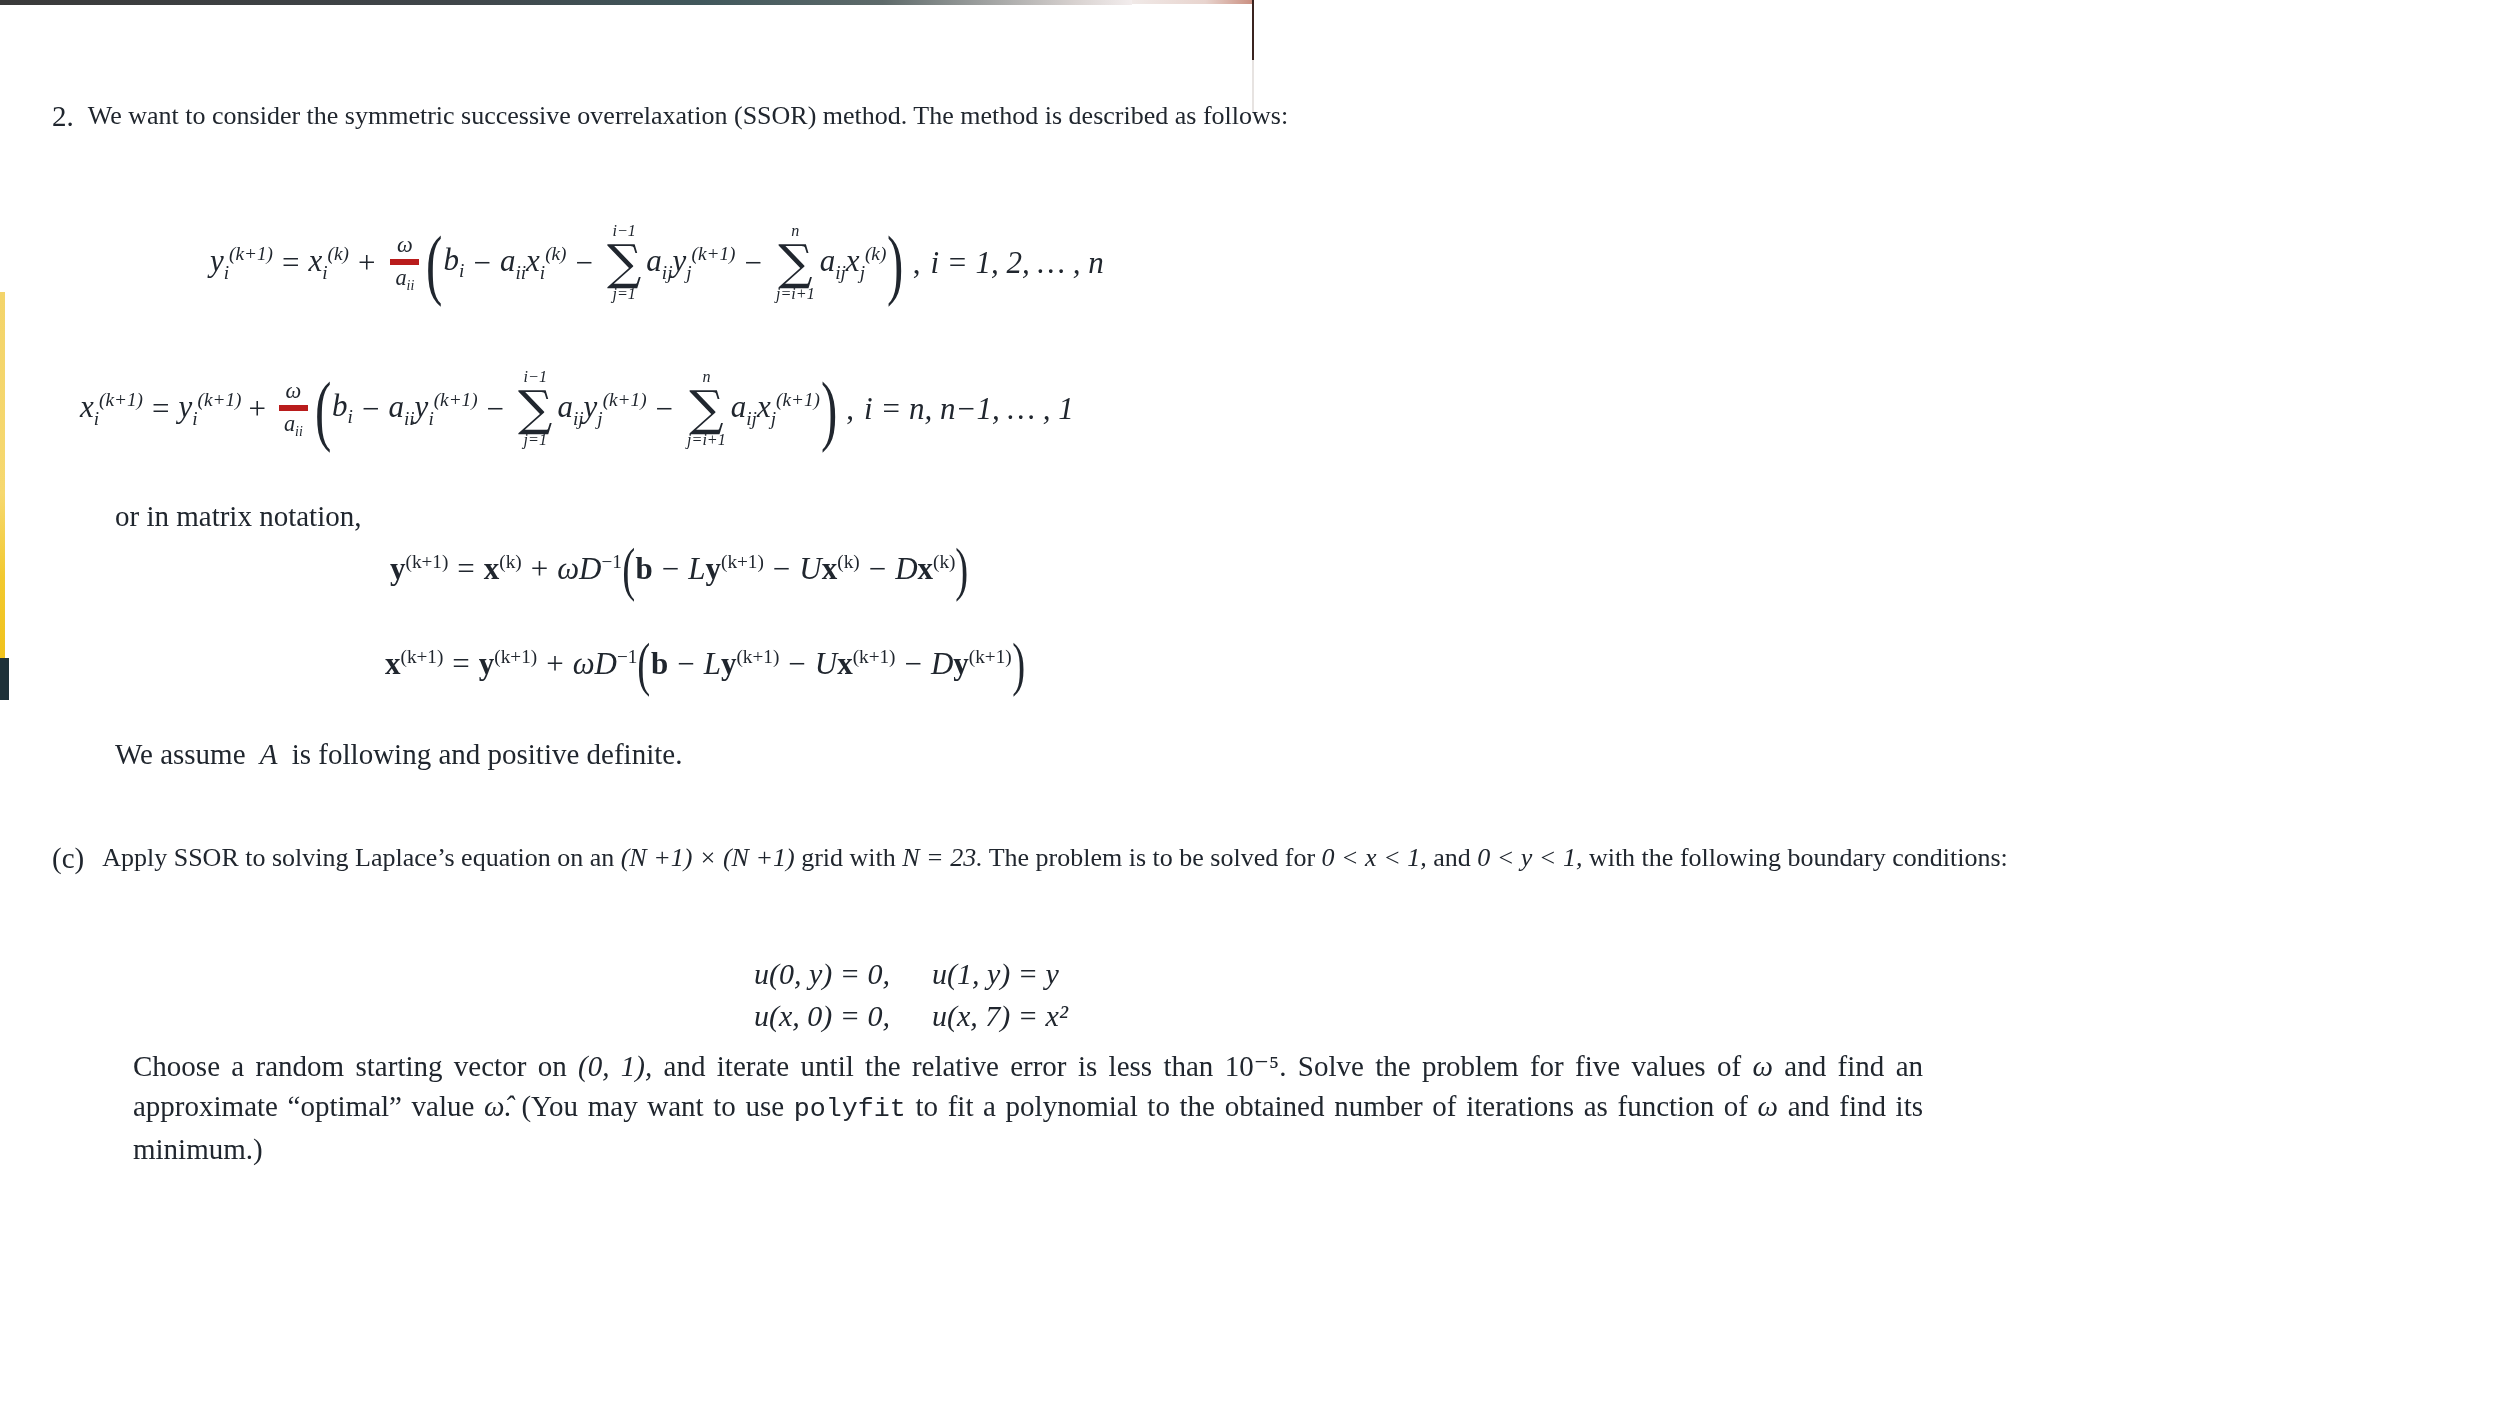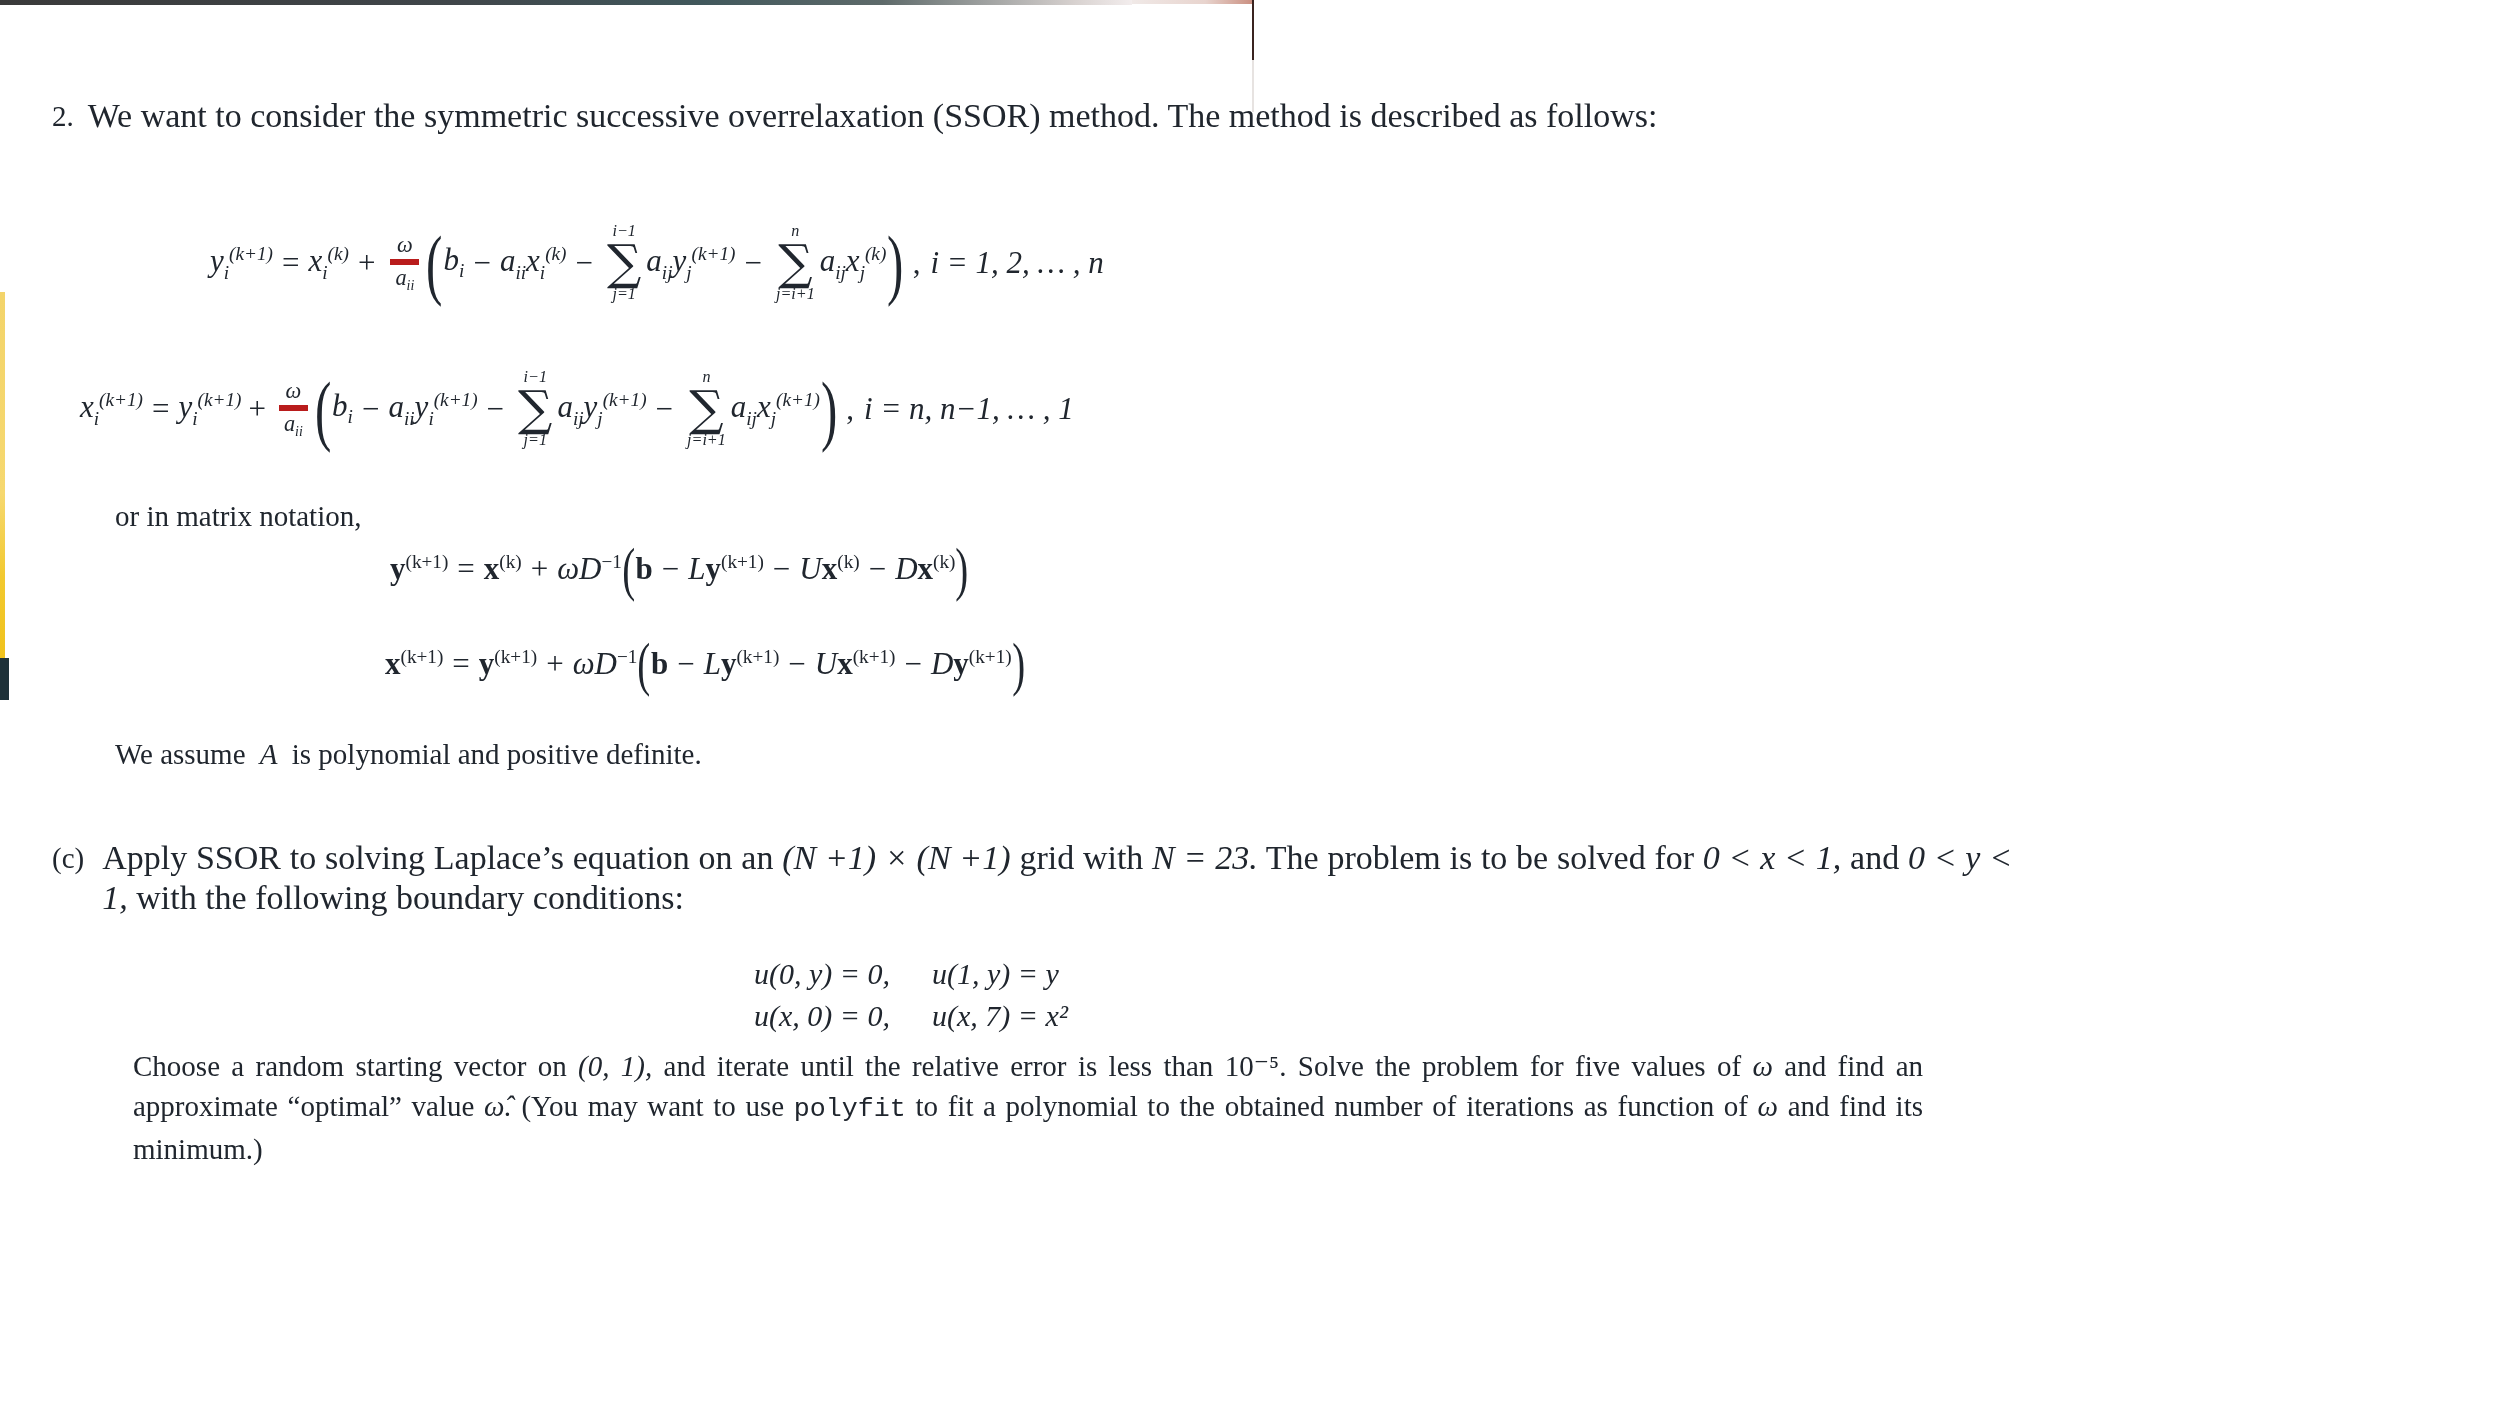--- a/index.html
+++ b/index.html
@@ -74,21 +74,21 @@
   }
   .item-marker {
     flex: 0 0 auto;
     font-size: 29px;
     line-height: 40px;
     padding-right: 14px;
     white-space: nowrap;
   }
   .item-body {
     flex: 1 1 auto;
-    font-size: 34px;
+    font-size: 26px;
     line-height: 40px;
   }
   .jfull { text-align: justify; }
 
   
   .mi { font-family: "Liberation Serif","DejaVu Serif",serif; font-style: italic; }
   .mb { font-weight: bold; }
   .mup { font-style: normal; }
   sup.sup, sub.sub {
     font-size: 0.62em;
@@ -300,21 +300,21 @@
       <span><span class="mi">U</span><span class="mb mup">x</span><sup class="sup" style="font-style:normal;">(k+1)</sup></span>
       <span class="op mup">−</span>
       <span><span class="mi">D</span><span class="mb mup">y</span><sup class="sup" style="font-style:normal;">(k+1)</sup></span>
       <span class="paren-md">)</span>
     </span>
   </div>
 
   <div style="position:absolute; left:115px; top:738px; font-size:29px;">
     <span>We assume</span>
     <span class="mi" style="margin:0 7px;">A</span>
-    <span>is polynomial and positive definite.</span>
+    <span>is following and positive definite.</span>
   </div>
 
   <div style="position:absolute; left:52px; top:838px; width:1960px;">
     <div class="item-row">
       <div class="item-marker" style="padding-right:18px;">(c)</div>
       <div class="item-body jfull" style="width:1880px;"><span>Apply SSOR to solving Laplace’s equation on an</span> <span class="mi">(N +1) × (N +1)</span> <span>grid with</span> <span class="mi">N = 23.</span> <span>The problem is to be solved for</span> <span class="mi">0 &lt; x &lt; 1,</span> <span>and</span> <span class="mi">0 &lt; y &lt; 1,</span> <span>with the following boundary conditions:</span></div>
     </div>
   </div>
 
   <table class="bc-table" style="left:752px; top:952px;">

